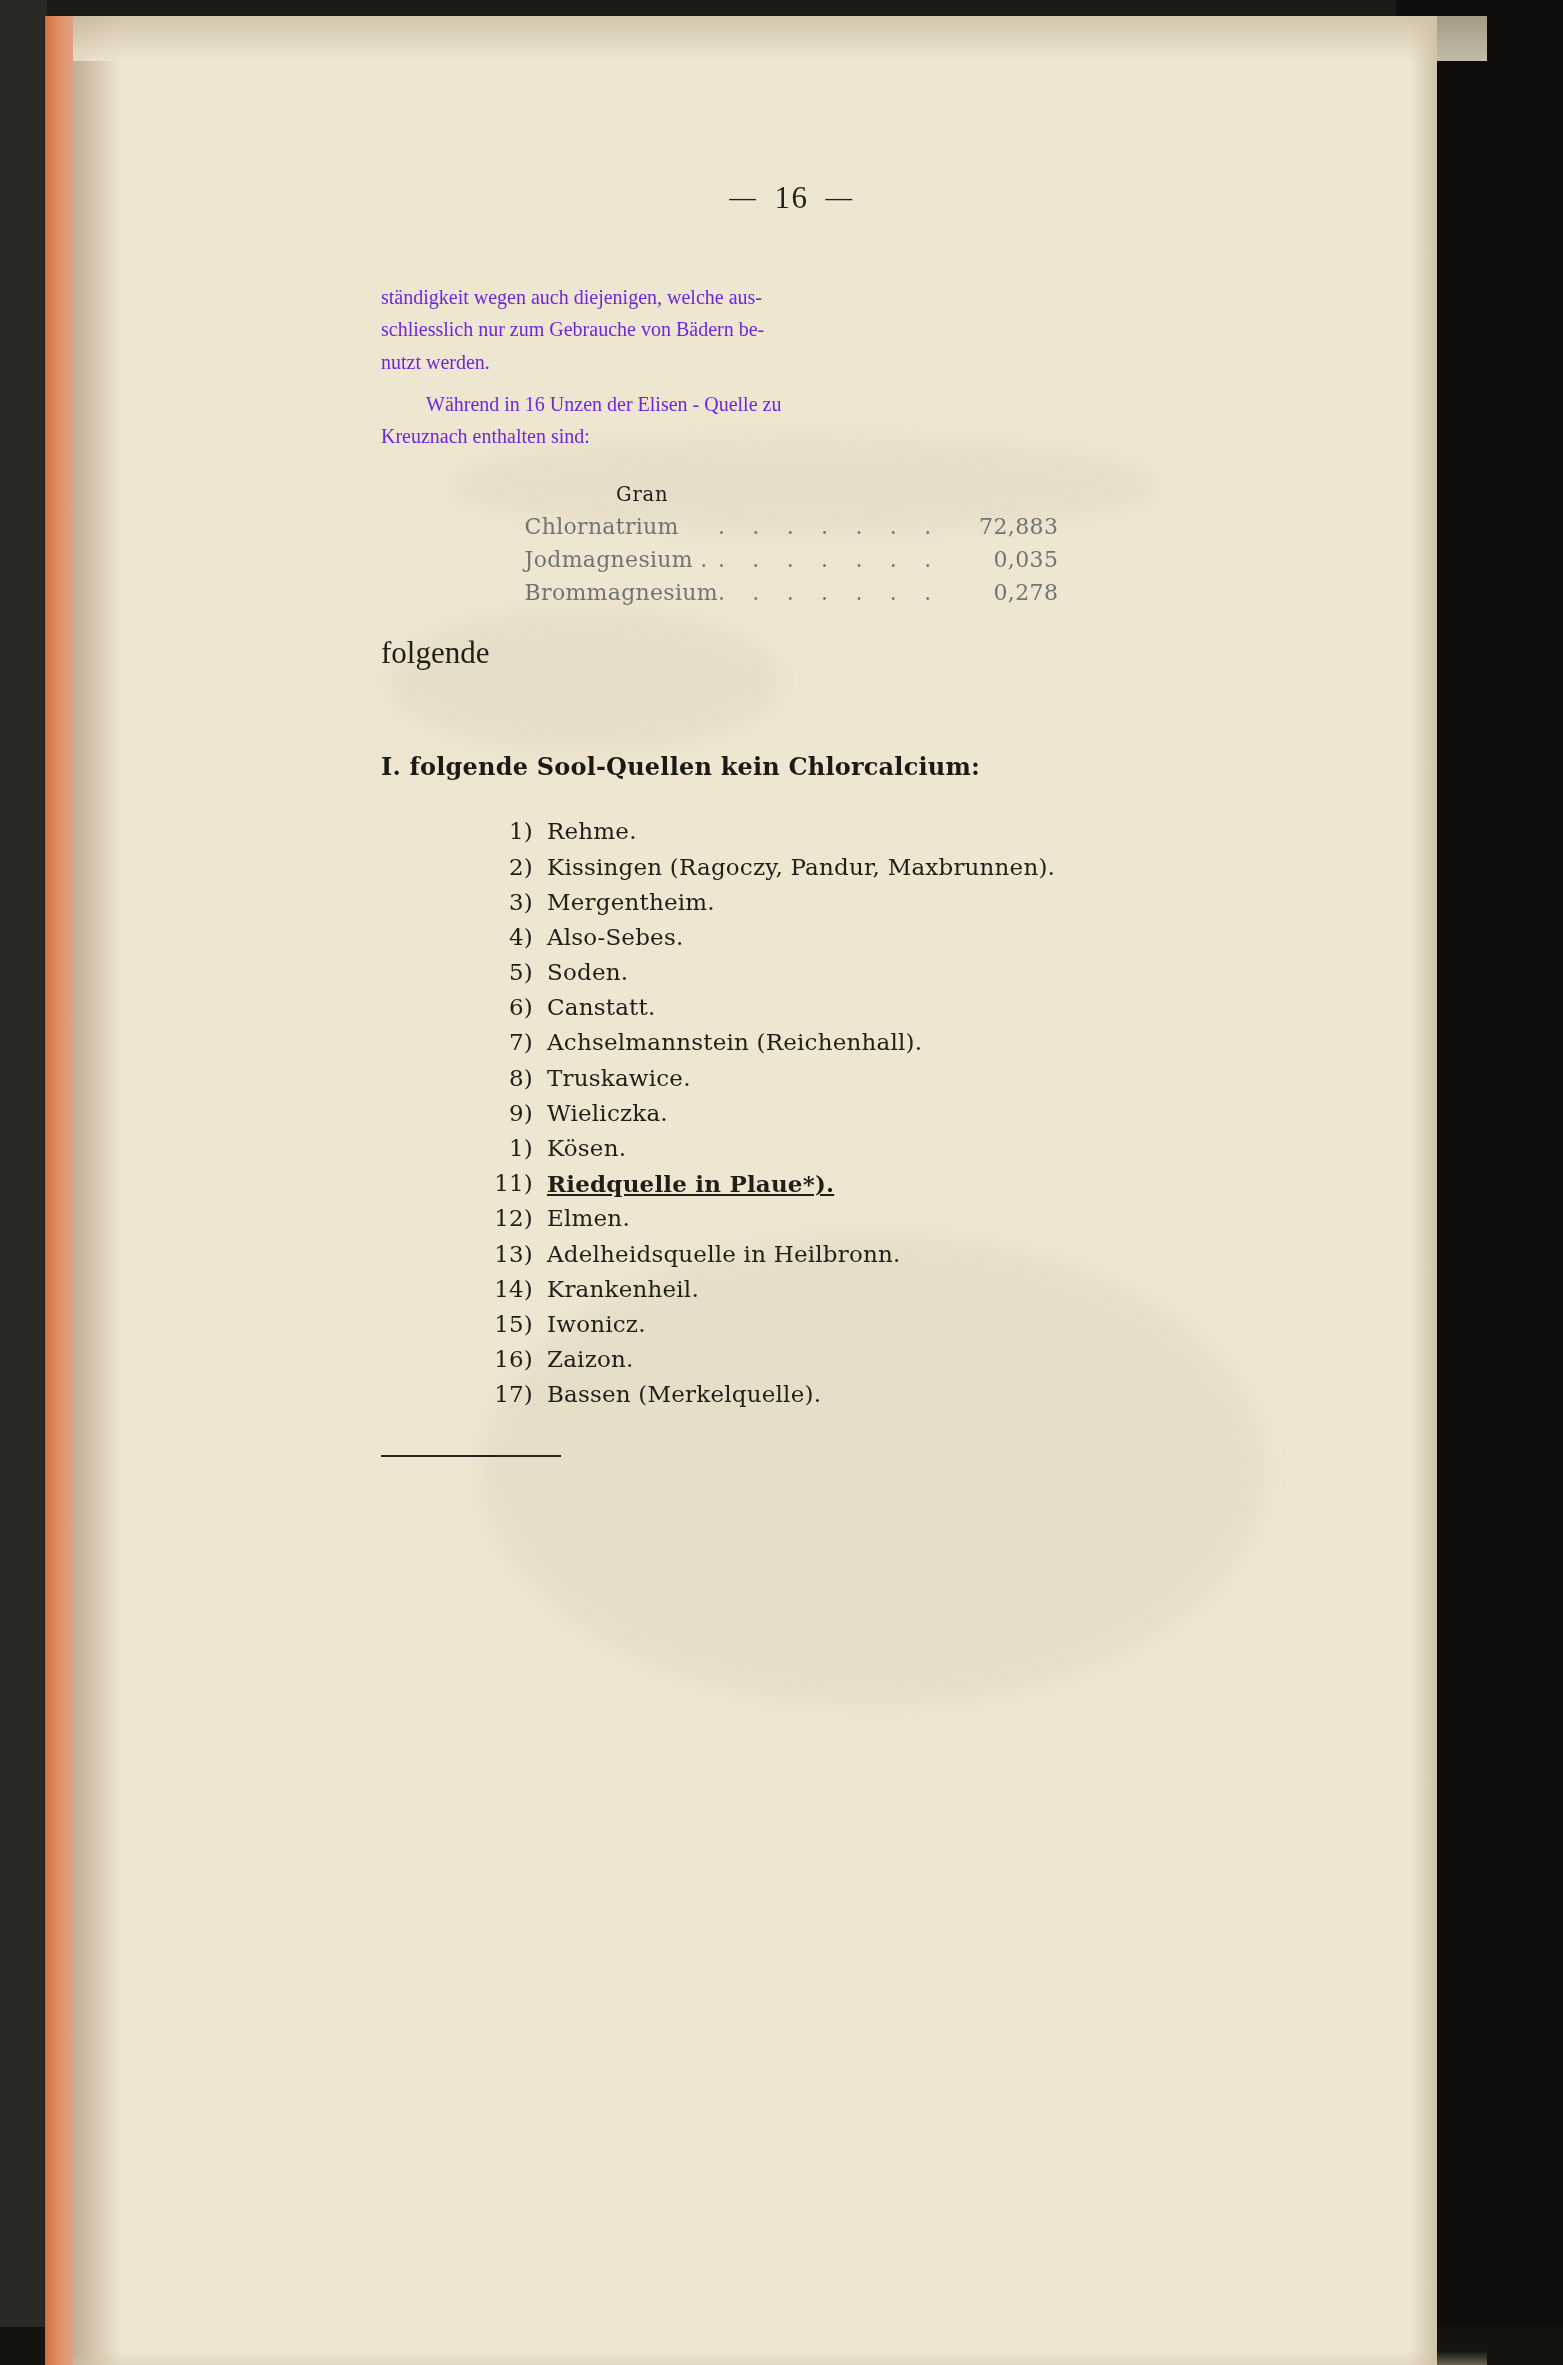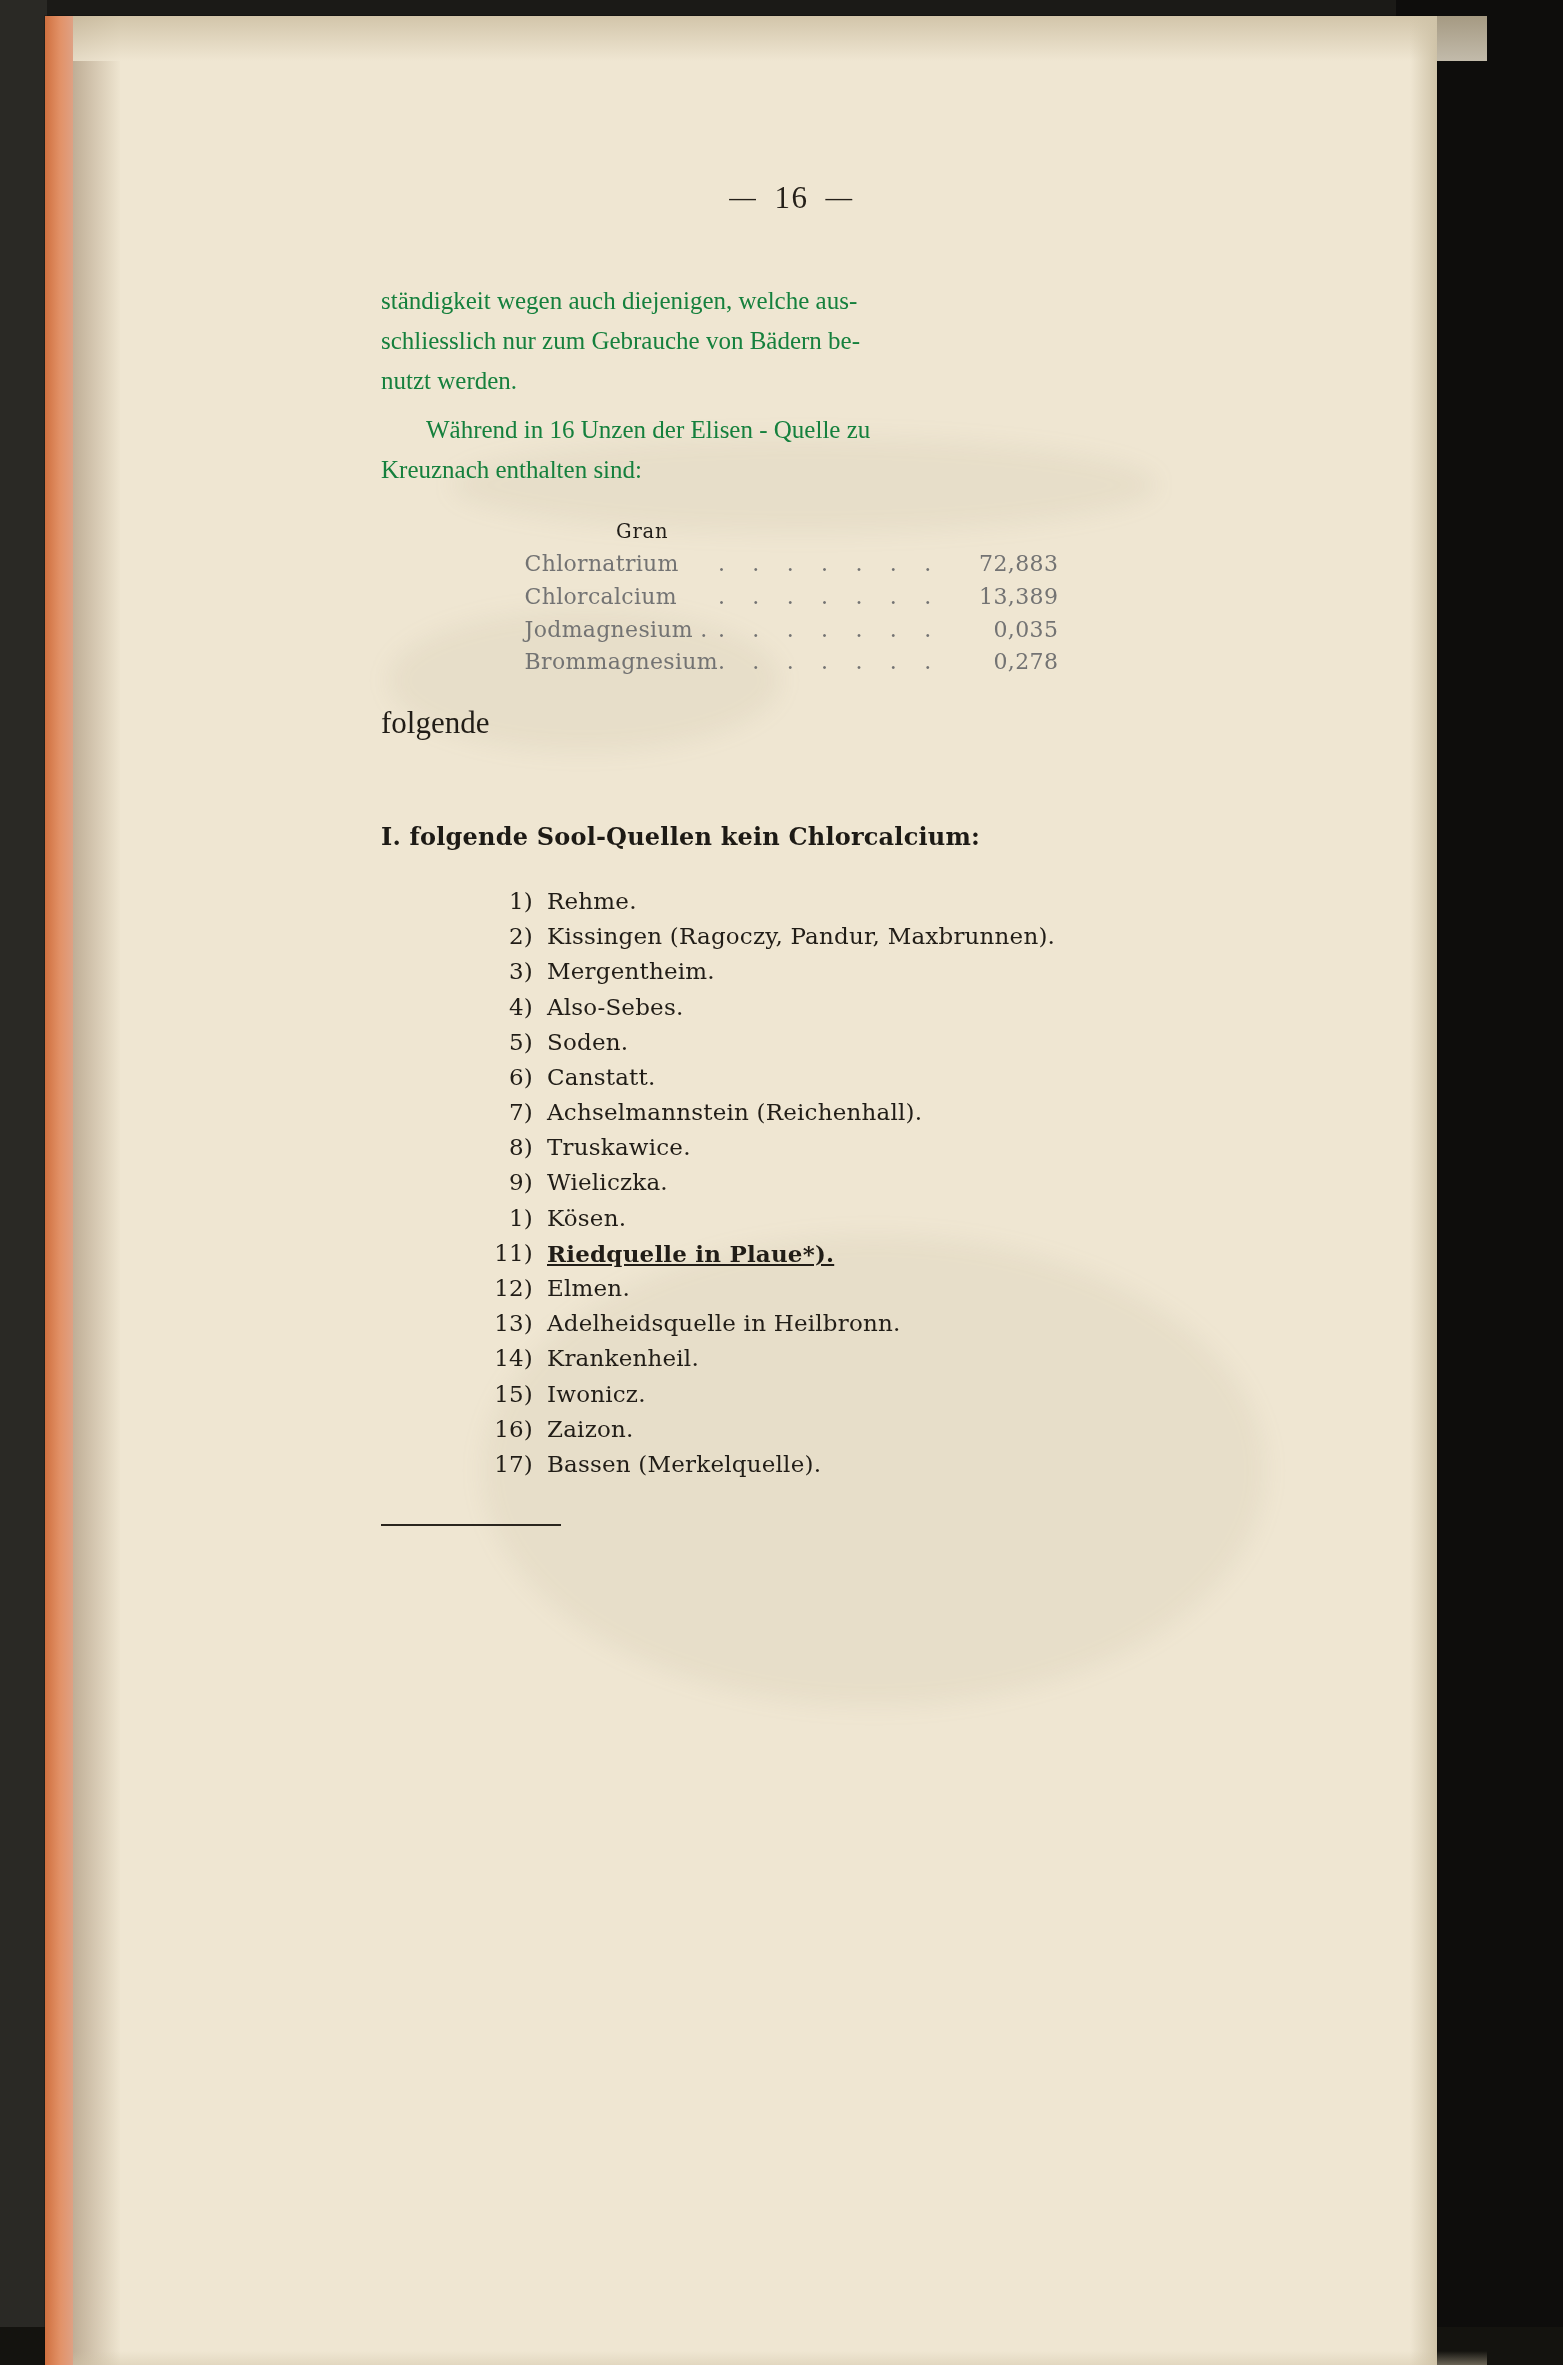--- a/index.html
+++ b/index.html
@@ -108,25 +108,25 @@
     color: #241f19;
   }
   .folio .dash {
     padding: 0 17px;
     font-size: 26.6px;
     vertical-align: 2.3px;
   }
 
   p.body {
     margin: 0 0 3.1px 0;
-    font-size: 25px;
+    font-size: 20px;
     line-height: 1.47;
     text-align: justify;
     text-align-last: left;
-    color: #15803d;
+    color: #6d28d9;
   }
   p.body.indent {
     text-indent: 45px;
     margin-top: 12.5px;
   }
   p.body.justify-stretch {
     text-align: justify;
   }
 
   
@@ -259,25 +259,20 @@
     <p class="body">Kreuznach enthalten sind:</p>
 
     <div class="table-wrap">
       <div class="unit-label">Gran</div>
       <table class="analysis">
         <tbody>
           <tr>
             <td class="subst">Chlornatrium</td>
             <td class="leader">. . . . . . .</td>
             <td class="val">72,883</td>
-          </tr>
-          <tr>
-            <td class="subst">Chlorcalcium</td>
-            <td class="leader">. . . . . . .</td>
-            <td class="val">13,389</td>
           </tr>
           <tr>
             <td class="subst">Jodmagnesium .</td>
             <td class="leader">. . . . . . .</td>
             <td class="val">0,035</td>
           </tr>
           <tr>
             <td class="subst">Brommagnesium</td>
             <td class="leader">. . . . . . .</td>
             <td class="val">0,278</td>

